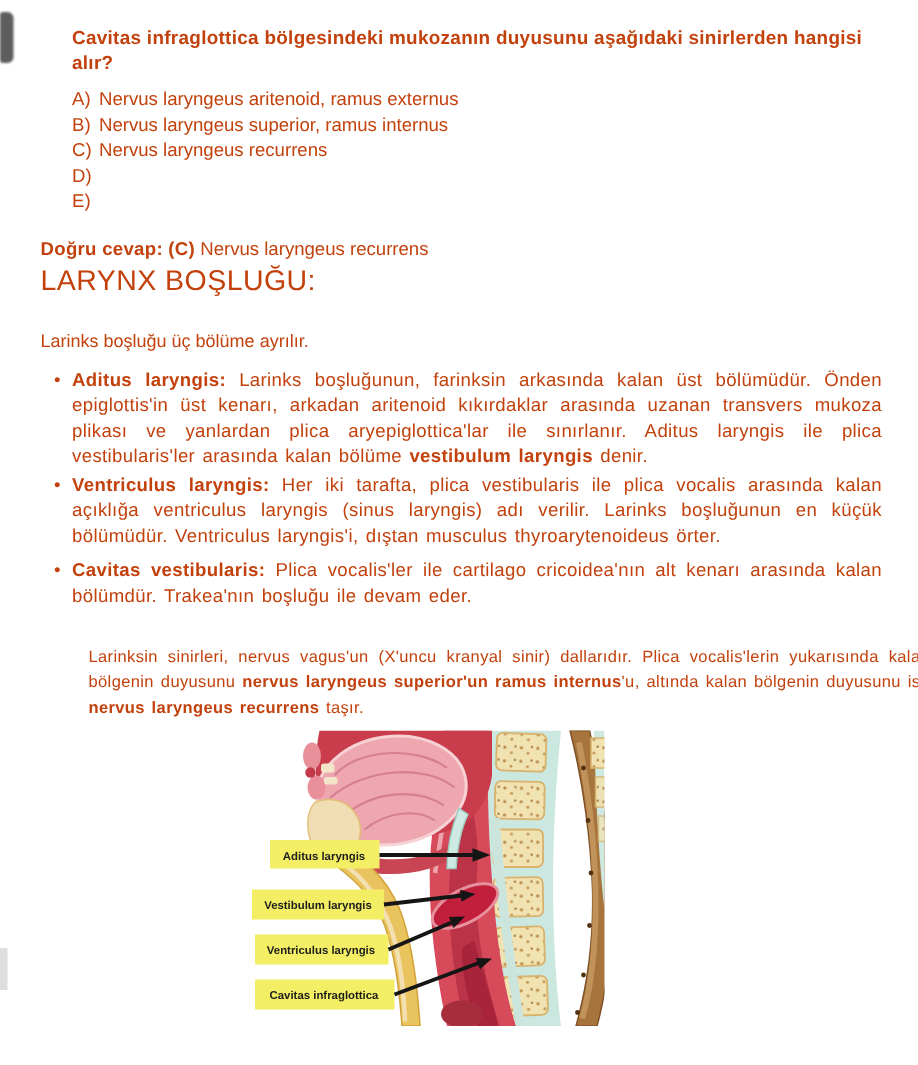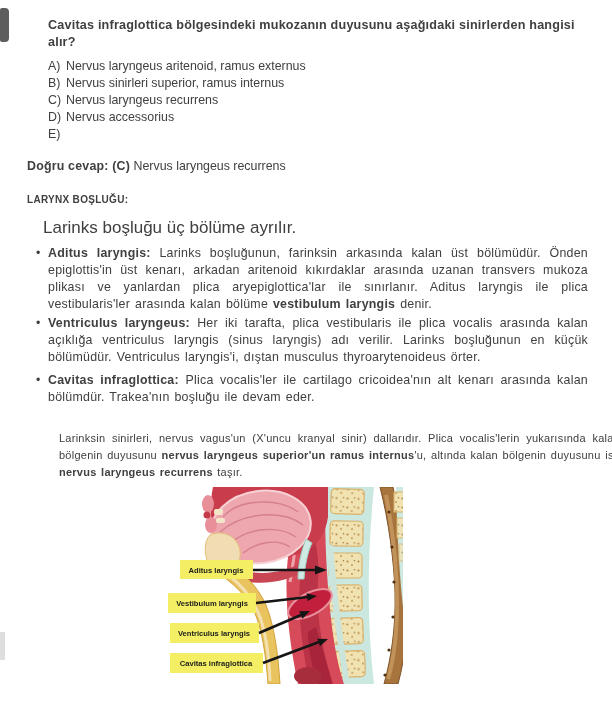--- a/index.html
+++ b/index.html
@@ -1,39 +1,39 @@
 <!DOCTYPE html>
 <html><head>
 <meta charset="utf-8">
 <style>
   html,body{margin:0;padding:0;background:#ffffff;}
   .page{
     position:relative;width:612px;height:710px;background:#ffffff;overflow:hidden;
-    font-family:"Liberation Sans",sans-serif;color:#404040;
+    font-family:"Liberation Sans",sans-serif;color:#c2410c;
   }
   .artifact-top{
     position:absolute;left:0;top:8px;width:9px;height:34px;background:#474747;
     border-radius:2px 4px 4px 2px;filter:blur(0.6px);opacity:.88;
   }
   .artifact-bottom{
     position:absolute;left:0;top:632px;width:5px;height:28px;background:#dedede;
   }
   .question{
     position:absolute;left:48px;top:17px;width:534px;
     font-weight:bold;font-size:12.6px;line-height:17px;letter-spacing:.2px;
   }
   .options{position:absolute;left:48px;top:58px;font-size:12.4px;line-height:17px;}
   .opt{display:flex;}
   .opt-letter{width:18px;flex:0 0 18px;}
   .answer{position:absolute;left:27px;top:158px;font-size:12.4px;line-height:17px;}
   .answer b{letter-spacing:.2px;}
   .heading{
-    position:absolute;left:27px;top:194px;font-size:10px;font-weight:bold;letter-spacing:.3px;
+    position:absolute;left:27px;top:177px;font-size:19px;font-weight:normal;letter-spacing:.3px;
   }
-  .intro{position:absolute;left:43px;top:219px;font-size:17px;line-height:17px;}
+  .intro{position:absolute;left:27px;top:219px;font-size:12px;line-height:17px;}
   .bullets{
     position:absolute;left:38px;top:245px;width:550px;margin:0;padding:0;list-style:none;
     font-size:12.4px;line-height:17px;letter-spacing:.25px;word-spacing:1.2px;
   }
   .bullets li{position:relative;padding-left:10px;text-align:justify;}
   .bullets li + li{margin-top:2px;}
   .bullets li:nth-child(3){margin-top:6px;}
   .bullets .marker{position:absolute;left:-2px;top:0;}
   .closing{
     position:absolute;left:43px;top:414px;width:561px;margin:16px;
@@ -54,52 +54,51 @@
 
   <div class="question">Cavitas infraglottica bölgesindeki mukozanın duyusunu aşağıdaki sinirlerden hangisi alır?</div>
 
   <div class="options">
     <div class="opt">
       <span class="opt-letter">A)</span>
       <span>Nervus laryngeus aritenoid, ramus externus</span>
     </div>
     <div class="opt">
       <span class="opt-letter">B)</span>
-      <span>Nervus sinirleri superior, ramus internus</span>
+      <span>Nervus laryngeus superior, ramus internus</span>
     </div>
     <div class="opt">
       <span class="opt-letter">C)</span>
       <span>Nervus laryngeus recurrens</span>
     </div>
     <div class="opt">
       <span class="opt-letter">D)</span>
-      <span>Nervus accessorius</span>
     </div>
     <div class="opt">
       <span class="opt-letter">E)</span>
     </div>
   </div>
 
   <div class="answer">
     <b>Doğru cevap: (C)</b><span> Nervus laryngeus recurrens</span>
   </div>
 
   <div class="heading">LARYNX BOŞLUĞU:</div>
 
   <div class="intro">Larinks boşluğu üç bölüme ayrılır.</div>
 
   <ul class="bullets">
     <li>
       <span class="marker">•</span><b>Aditus laryngis:</b><span> Larinks boşluğunun, farinksin arkasında kalan üst bölümüdür. Önden epiglottis'in üst kenarı, arkadan aritenoid kıkırdaklar arasında uzanan transvers mukoza plikası ve yanlardan plica aryepiglottica'lar ile sınırlanır. Aditus laryngis ile plica vestibularis'ler arasında kalan bölüme </span><b>vestibulum laryngis</b><span> denir.</span>
     </li>
     <li>
-      <span class="marker">•</span><b>Ventriculus laryngeus:</b><span> Her iki tarafta, plica vestibularis ile plica vocalis arasında kalan açıklığa ventriculus laryngis (sinus laryngis) adı verilir. Larinks boşluğunun en küçük bölümüdür. Ventriculus laryngis'i, dıştan musculus thyroarytenoideus örter.</span>
+      <span class="marker">•</span><b>Ventriculus laryngis:</b><span> Her iki tarafta, plica vestibularis ile plica vocalis arasında kalan açıklığa ventriculus laryngis (sinus laryngis) adı verilir. Larinks boşluğunun en küçük bölümüdür. Ventriculus laryngis'i, dıştan musculus thyroarytenoideus örter.</span>
     </li>
     <li>
-      <span class="marker">•</span><b>Cavitas infraglottica:</b><span> Plica vocalis'ler ile cartilago cricoidea'nın alt kenarı arasında kalan bölümdür. Trakea'nın boşluğu ile devam eder.</span>
+      <span class="marker">•</span><b>Cavitas vestibularis:</b><span> Plica vocalis'ler ile cartilago cricoidea'nın alt kenarı arasında kalan bölümdür. Trakea'nın boşluğu ile devam eder.</span>
     </li>
   </ul>
 
   <p class="closing"><span>Larinksin sinirleri, nervus vagus'un (X'uncu kranyal sinir) dallarıdır. Plica vocalis'lerin yukarısında kalan bölgenin duyusunu </span><b>nervus laryngeus superior'un ramus internus</b><span>'u, altında kalan bölgenin duyusunu ise </span><b>nervus laryngeus recurrens</b><span> taşır.</span></p>
 
   <div class="anatomy">
     <svg viewBox="0 0 245 197">
       <defs>
         <pattern id="bonespeckle" width="11" height="9" patternUnits="userSpaceOnUse">
           <rect width="11" height="9" fill="#f1e2b1"></rect>

